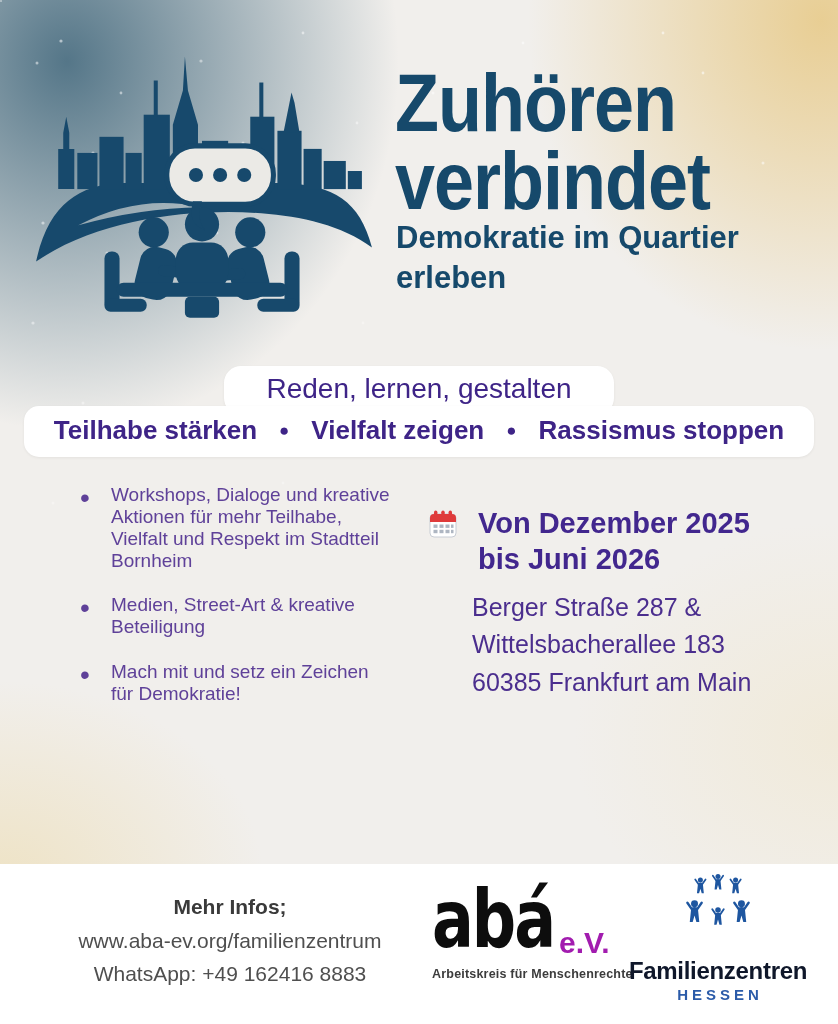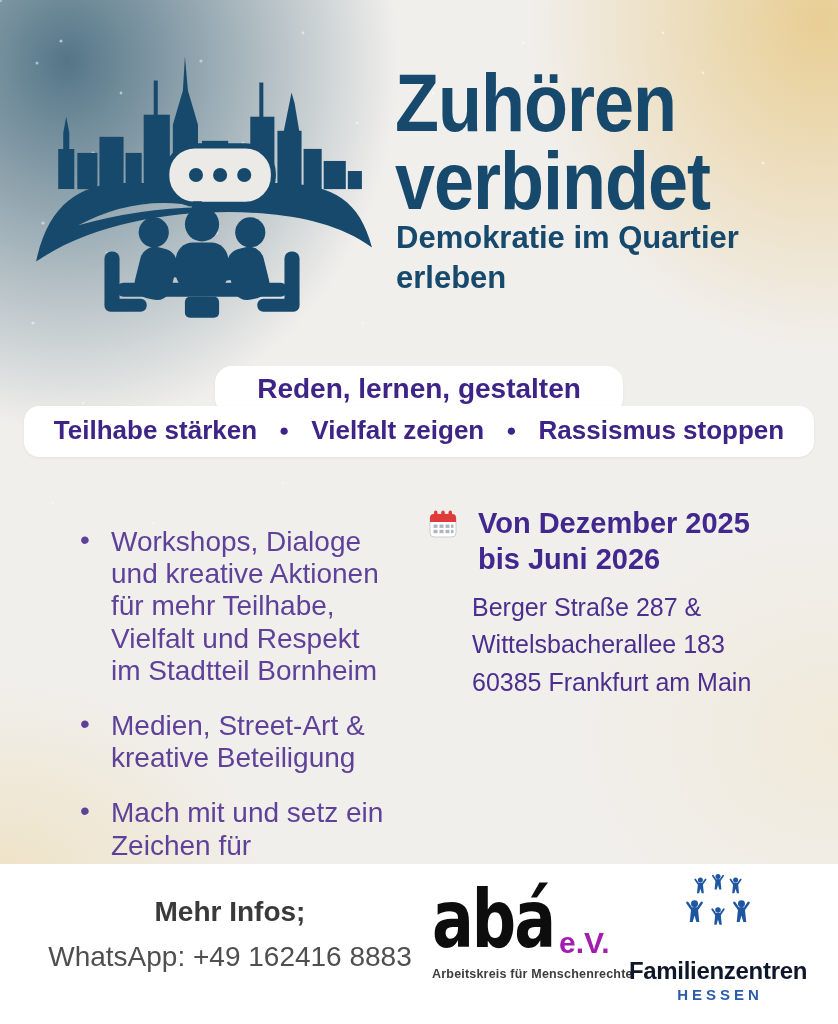--- a/index.html
+++ b/index.html
@@ -33,39 +33,39 @@
       106px 252px 0 0.5px rgba(255,255,255,.45), 356px 122px 0 0.4px rgba(255,255,255,.45);
     background:rgba(255,255,255,.5);}
   .hero-illustration{position:absolute;left:20px;top:18px;width:362px;height:302px;}
   .hero-title{position:absolute;left:395px;top:64px;margin:0;width:420px;
     font-size:72px;font-weight:700;line-height:0.95;letter-spacing:-1px;color:#16496b;
     transform:scaleY(1.14);transform-origin:left top;}
   .hero-subtitle{position:absolute;left:396px;top:218px;width:410px;
     font-size:31px;font-weight:700;line-height:1.28;color:#16496b;}
   .badges{position:absolute;left:0;top:366px;width:100%;display:flex;flex-direction:column;align-items:center;}
   .badge{background:#fff;box-shadow:0 1px 3px rgba(0,0,0,0.06);}
-  .badge-primary{border-radius:17px;padding:7px 42px 10px;font-size:28px;font-weight:700;color:#3e2487;}
+  .badge-primary{border-radius:17px;padding:7px 42px 10px;font-size:28px;font-weight:400;color:#3e2487;}
   .badge-secondary{margin-top:-9px;border-radius:15px;padding:9px 30px 11px;font-size:26px;font-weight:700;color:#3e2487;
     display:flex;align-items:center;white-space:nowrap;}
   .badge-secondary .dot{font-size:17px;margin:0 22px;line-height:1;}
-  .bullets{position:absolute;left:80px;top:526px;width:312px;margin:0;padding:0;list-style:none;
-    color:#5f4199;font-size:28px;line-height:1.15;}
+  .bullets{position:absolute;left:80px;top:484px;width:312px;margin:0;padding:0;list-style:none;
+    color:#5f4199;font-size:19px;line-height:1.15;}
   .bullets li{position:relative;padding-left:31px;margin-bottom:23px;}
   .bullets li::before{content:"•";position:absolute;left:0;top:-2px;font-size:28px;}
   .details{position:absolute;left:428px;top:506px;width:370px;}
   .date-row{display:flex;gap:20px;align-items:flex-start;}
   .date-text{font-size:29px;font-weight:700;color:#42278e;line-height:1.24;}
   .cal-icon{flex:0 0 auto;margin-top:3px;}
   .venue-row{margin-top:60px;display:flex;align-items:center;gap:15px;
     font-size:28px;font-weight:700;color:#3e2a6e;}
   .pin-icon{flex:0 0 auto;margin-left:5px;}
   .address{margin-top:11px;padding-left:44px;font-size:25px;color:#4b2e8e;line-height:1.5;}
   .footer{position:absolute;left:0;bottom:0;width:100%;height:160px;background:#ffffff;}
   .contact{position:absolute;left:30px;top:26px;width:400px;text-align:center;
-    color:#4f4f4f;font-size:28px;line-height:1.6;}
+    color:#4f4f4f;font-size:21px;line-height:1.6;}
   .contact-heading{font-weight:700;color:#3a3a3a;}
   .aba-logo{position:absolute;left:432px;top:12px;width:180px;}
   .aba-row{display:flex;align-items:flex-end;height:82px;}
   .aba-name{font-size:62px;font-weight:700;color:#0d0d0d;letter-spacing:-2px;line-height:0.95;
     transform:scaleY(1.28);transform-origin:left bottom;font-family:"DejaVu Sans","Liberation Sans",sans-serif;}
   .aba-suffix{font-size:30px;font-weight:700;color:#a21caf;margin-left:5px;line-height:1;}
   .aba-tagline{margin-top:9px;font-size:12.5px;font-weight:600;color:#3c3c3c;letter-spacing:0.2px;white-space:nowrap;}
   .fz-logo{position:absolute;left:626px;top:6px;width:184px;text-align:center;}
   .fz-title{font-size:24px;font-weight:700;color:#0f172a;letter-spacing:-0.3px;margin-top:19px;}
   .fz-subtitle{font-size:15px;font-weight:700;color:#2b5ba9;letter-spacing:4px;text-indent:4px;margin-top:1px;}
@@ -185,20 +185,21 @@
     <div class="address">
       <div>Berger Straße 287 &amp;</div>
       <div>Wittelsbacherallee 183</div>
       <div>60385 Frankfurt am Main</div>
     </div>
   </div>
 
   <div class="footer">
     <div class="contact">
       <div class="contact-heading">Mehr Infos;</div>
+      <div class="contact-line">www.aba-ev.org/familienzentrum</div>
       <div class="contact-line">WhatsApp: +49 162416 8883</div>
     </div>
     <div class="aba-logo">
       <div class="aba-row">
         <span class="aba-name">abá</span>
         <span class="aba-suffix">e.V.</span>
       </div>
       <div class="aba-tagline">Arbeitskreis für Menschenrechte</div>
     </div>
     <div class="fz-logo">

